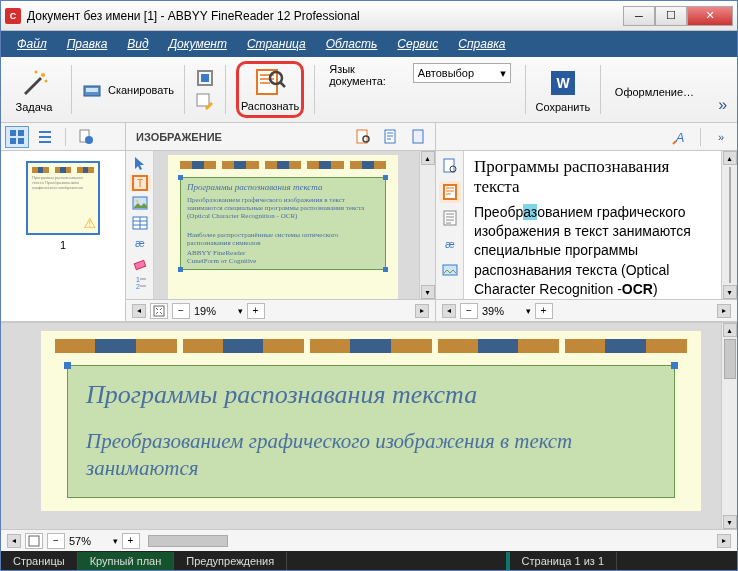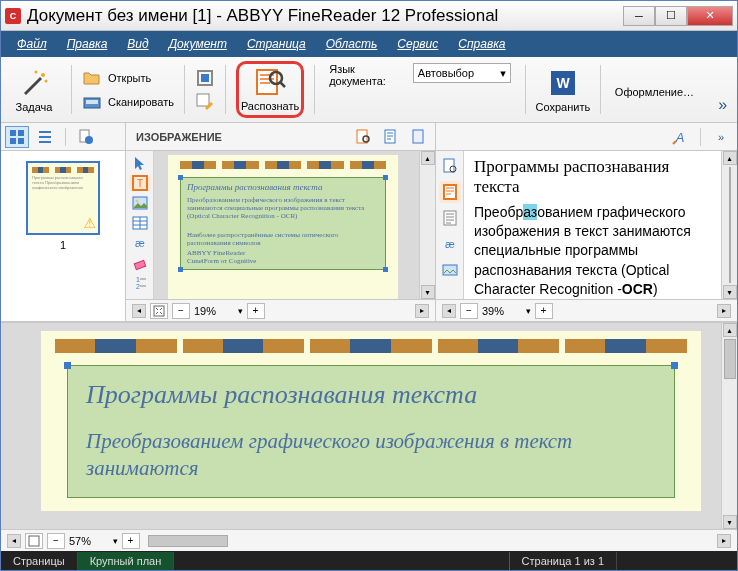--- a/index.html
+++ b/index.html
@@ -2,21 +2,21 @@
 <html><head>
 <meta charset="utf-8">
 <style>
 * { margin: 0; padding: 0; box-sizing: border-box; font-family: "Segoe UI", Tahoma, sans-serif; }
 body { background: #fff; width: 738px; height: 571px; overflow: hidden; }
 
 .window { width: 738px; height: 571px; border: 1px solid #5a7fb8; display: flex; flex-direction: column; background: #fff; }
 
 .titlebar { height: 30px; background: linear-gradient(#fff, #e8e8e8); display: flex; align-items: center; padding: 0 4px; border-bottom: 1px solid #c0c0c0; }
 .titlebar .app-icon { width: 16px; height: 16px; background: #d32f2f; border-radius: 2px; margin-right: 6px; display: inline-flex; align-items: center; justify-content: center; color: #fff; font-size: 9px; font-weight: bold; }
-.titlebar .title { font-size: 17px; flex: 1; }
+.titlebar .title { font-size: 12px; flex: 1; }
 .titlebar .winbtns { display: flex; gap: 0; }
 .titlebar .winbtn { width: 32px; height: 20px; border: 1px solid #aaa; background: linear-gradient(#f7f7f7,#e0e0e0); display: flex; align-items: center; justify-content: center; font-size: 11px; }
 .titlebar .winbtn.close { background: linear-gradient(#e88,#c33); color: #fff; width: 46px; }
 
 .menubar { height: 26px; background: #2a5a8a; display: flex; align-items: center; padding: 0 8px; gap: 4px; }
 .menubar .menu-item { color: #fff; font-size: 12px; padding: 4px 8px; }
 .menubar .menu-item .ul { text-decoration: underline; font-style: italic; }
 
 .ribbon { height: 66px; background: linear-gradient(#fafafa,#efefef); border-bottom: 1px solid #c8c8c8; display: flex; align-items: stretch; padding: 4px 6px; gap: 8px; }
 .rib-group { display: flex; align-items: center; justify-content: center; padding: 2px 4px; position: relative; }
@@ -107,26 +107,20 @@
       <svg class="icon" viewBox="0 0 32 32">
           <path d="M6 26 L22 10 L24 12 L8 28 Z" fill="#444"></path>
           <circle cx="25" cy="8" r="2" fill="#f5a623"></circle>
           <circle cx="18" cy="5" r="1.5" fill="#f5a623"></circle>
           <circle cx="28" cy="14" r="1.5" fill="#f5a623"></circle>
         </svg>
       <span class="label">Задача</span>
     </div>
     <div class="rib-sep"></div>
     <div class="rib-stack">
-      <div class="rib-row">
-        <svg class="icon" viewBox="0 0 20 20">
-            <path d="M2 5h5l2 2h8v9H2z" fill="#f5c267" stroke="#c08838"></path>
-          </svg>
-        <span class="label">Открыть</span>
-      </div>
       <div class="rib-row">
         <svg class="icon" viewBox="0 0 20 20">
             <rect x="2" y="6" width="16" height="10" fill="#5a8fc8" stroke="#2a5a8a"></rect>
             <rect x="4" y="8" width="12" height="4" fill="#cfe3f7"></rect>
           </svg>
         <span class="label">Сканировать</span>
       </div>
     </div>
     <div class="rib-sep"></div>
     <div class="rib-stack">
@@ -438,17 +432,18 @@
         <div style="flex:1;height:12px;margin:0 4px;background:#c8c8c8;border:1px solid #aaa;max-width:80px"></div>
         <div style="flex:1"></div>
         <div class="sb-arrow">▸</div>
       </div>
     </div>
   </div>
 
   <div class="statusbar">
     <div class="tab">Страницы</div>
     <div class="tab active">Крупный план</div>
+    <div class="tab">Предупреждения</div>
     <div style="flex:1"></div>
-    <div class="tab" style="border-left:1px solid #0f766e;border-right:1px solid #444">Страница 1 из 1</div>
+    <div class="tab" style="border-left:4px solid #0f766e;border-right:1px solid #444">Страница 1 из 1</div>
     <div style="width:120px"></div>
   </div>
 </div>
 
 </body></html>

